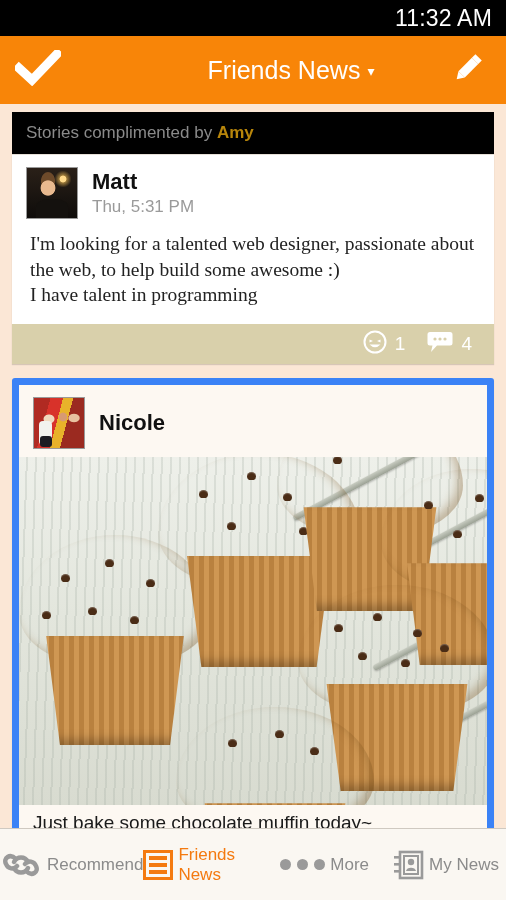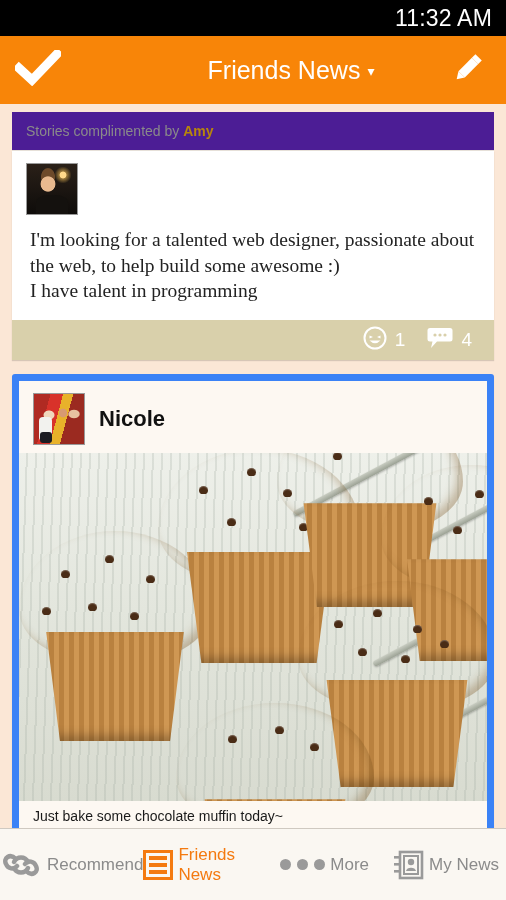--- a/index.html
+++ b/index.html
@@ -30,24 +30,24 @@
   .ab-title {
     flex:1; text-align:center; color:#fff; font-size:25px;
     display:flex; align-items:center; justify-content:center; gap:7px;
   }
   .caret { font-size:14px; line-height:1; position:relative; top:1px; }
 
   
   .content { position:absolute; top:104px; left:0; right:0; bottom:72px; overflow:hidden; }
 
   .section-head {
-    background:#4c1d95; margin:8px 12px 0 12px;
+    background:#000000; margin:8px 12px 0 12px;
     border-bottom:1px solid #e6e0d8;
     padding:11px 6px 11px 14px;
-    font-size:14px; color:#8a8a8a;
+    font-size:17px; color:#8a8a8a;
   }
   .section-head b { color:#b8860b; font-weight:bold; }
 
   .card {
     margin:0 12px; background:#ffffff;
     box-shadow:0 1px 1px rgba(0,0,0,.14);
   }
   .card.second { margin-top:14px; background:#fdf8f2; border:7px solid #3b82f6;
                  border-radius:3px; overflow:hidden; }
 
@@ -60,21 +60,21 @@
   .post-body { padding:4px 18px 16px 18px; font-size:19.5px; line-height:1.32; color:#222;font-family:Liberation Serif, serif; }
 
   .post-foot {
     background:#d9d0ab; height:40px;
     display:flex; align-items:center; justify-content:flex-end;
     gap:22px; padding-right:22px;
   }
   .stat { display:flex; align-items:center; gap:8px; color:#fff; font-size:19px; }
 
   .photo { width:100%; height:348px; position:relative; overflow:hidden; background:#cfcfc6; }
-  .caption { padding:7px 14px 10px 14px; font-size:14px; color:#1a1a1a; background:#fdf8f2; }
+  .caption { padding:7px 14px 10px 14px; font-size:19px; color:#1a1a1a; background:#fdf8f2; }
 
   
   .tabbar {
     position:absolute; bottom:0; left:0; right:0; height:72px;
     background:#faf7f2; border-top:1px solid #cfc9c1;
     display:flex;
   }
   .tab { flex:1; display:flex; flex-direction:row; align-items:center; justify-content:center; gap:5px; }
   .tab .tlabel { font-size:17px; color:#8b8b8b; }
   .tab.active .tlabel { color:#f47a10; }
@@ -171,20 +171,24 @@
     <div class="section-head">
       <span>Stories complimented by </span><b>Amy</b>
     </div>
 
     <div class="card">
       <div class="post-head">
         <div class="avatar">
           <div class="av-matt">
               <div class="torso"></div>
             </div>
+        </div>
+        <div class="who">
+          <span class="name">Matt</span>
+          <span class="time">Thu, 5:31 PM</span>
         </div>
       </div>
       <div class="post-body" style="white-space:pre-line">I'm looking for a talented web designer, passionate about the web, to help build some awesome :)
 I have talent in programming</div>
       <div class="post-foot">
         <div class="stat">
           <span>
             <svg width="24" height="24" viewBox="0 0 24 24">
               <circle cx="12" cy="12" r="10.5" fill="none" stroke="#fff" stroke-width="2"></circle>
               <path d="M6.5 9.5 L10 11 L6.5 12.5 Z" fill="#fff"></path>

